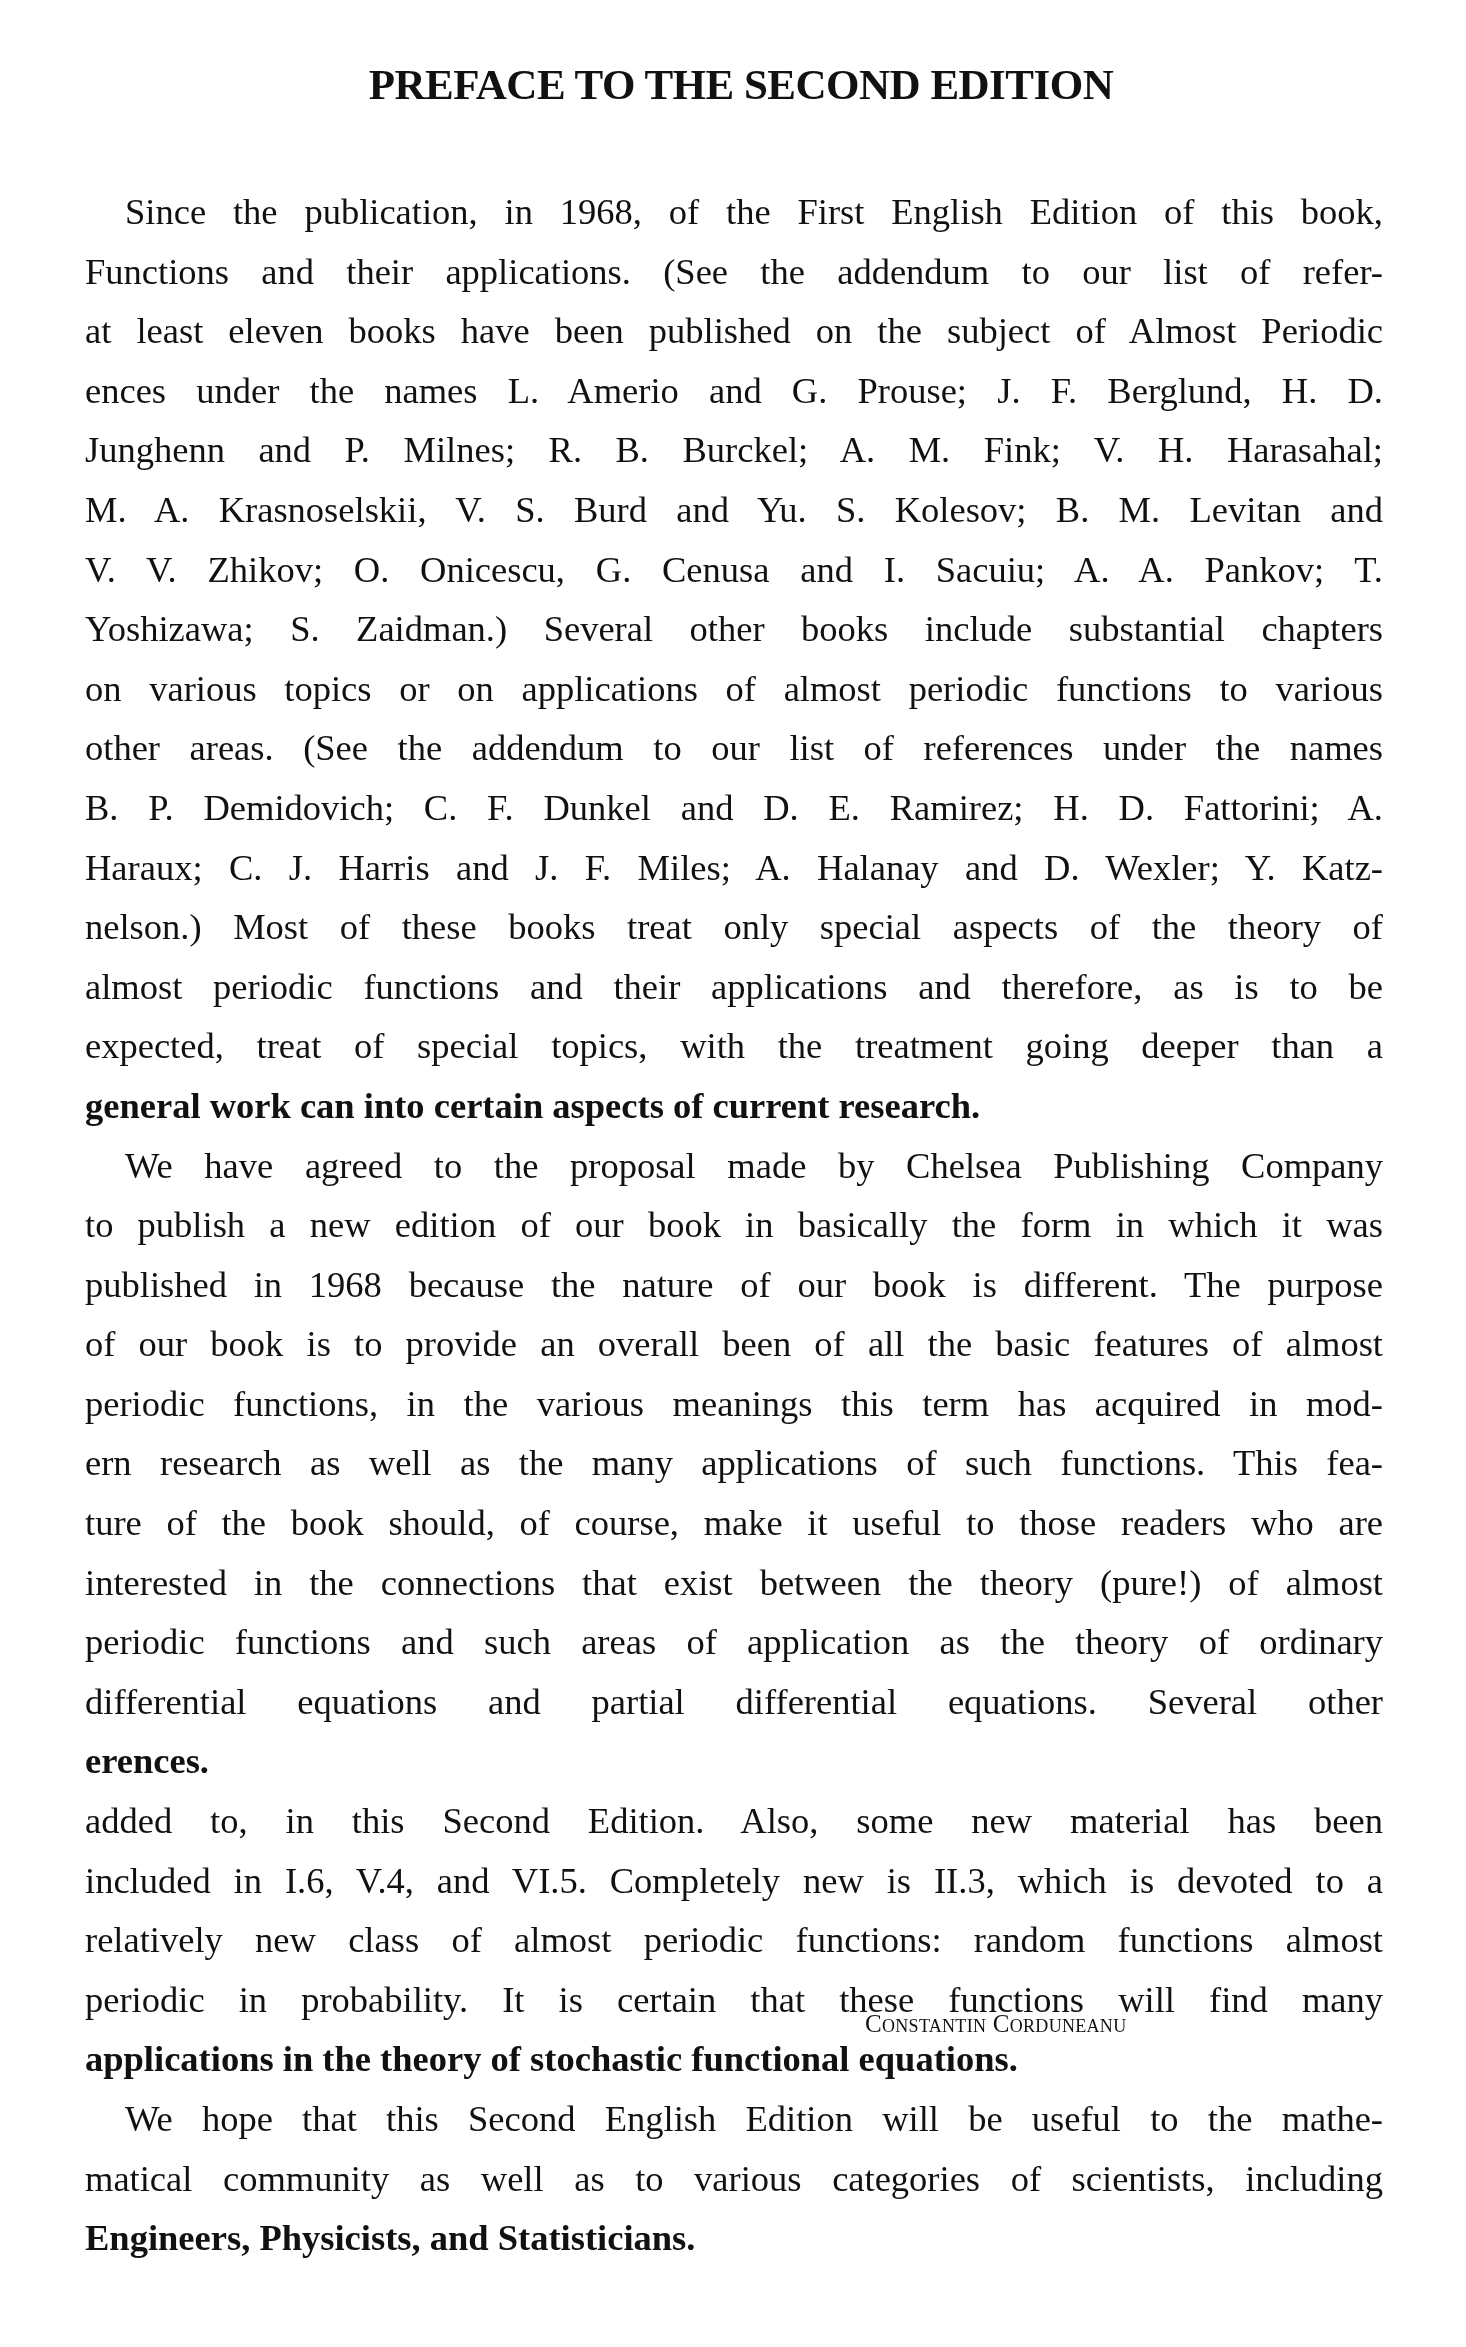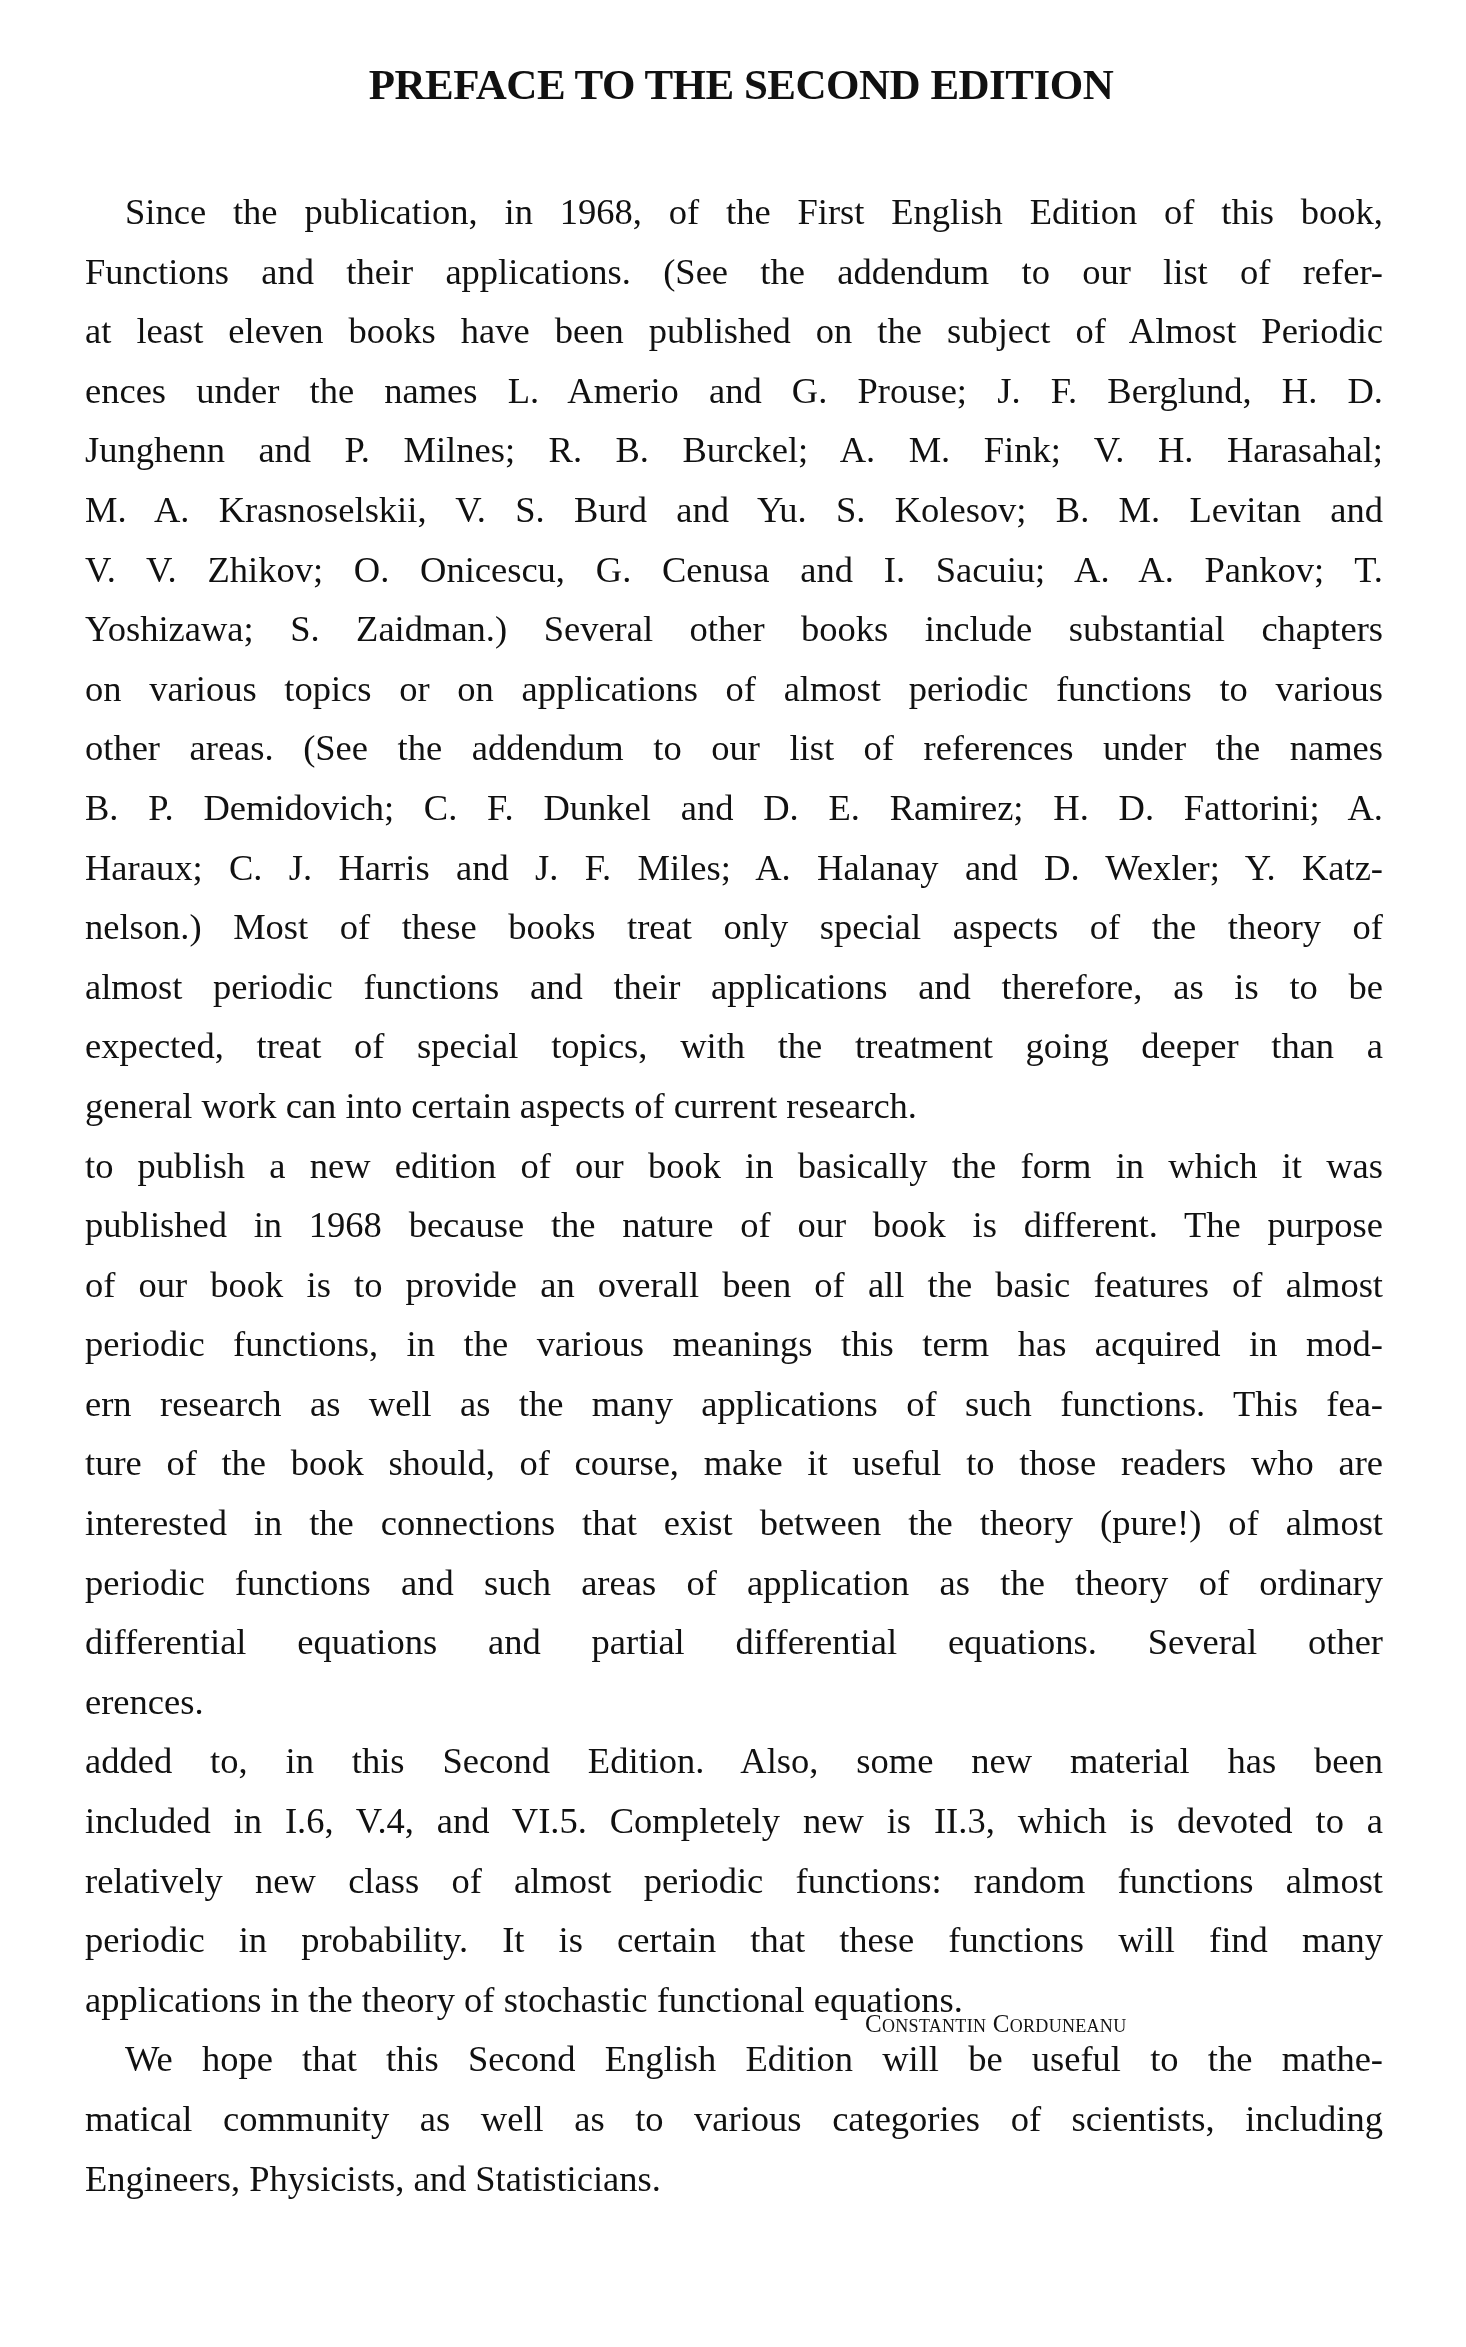--- a/index.html
+++ b/index.html
@@ -10,21 +10,21 @@
     }
     .title {
       position: absolute; left: 8px; top: 60px; width: 1466px; text-align: center;
       font-size: 43px; font-weight: bold; letter-spacing: -0.5px;
     }
     .body {
       position: absolute; left: 85px; top: 178px; width: 1298px;
       font-size: 36.5px; line-height: 50.6px;
     }
     .line { display: block; white-space: nowrap; text-align: justify; text-align-last: justify; height: 50.6px; margin-top: 9px; }
-    .line.last { text-align-last: left; }
+    .line.last { text-align-last: left; font-weight: bold; }
     .line.indent { padding-left: 40px; }
     .signature {
       position: absolute; left: 865px; top: 2010px; font-size: 25px;
       font-variant: small-caps; letter-spacing: 0.3px;
     }
   </style>
 </head>
 <body>
 
 <div class="page">
@@ -45,20 +45,21 @@
       <span class="line">other areas. (See the addendum to our list of references under the names</span>
       <span class="line">B. P. Demidovich; C. F. Dunkel and D. E. Ramirez; H. D. Fattorini; A.</span>
       <span class="line">Haraux; C. J. Harris and J. F. Miles; A. Halanay and D. Wexler; Y. Katz-</span>
       <span class="line">nelson.) Most of these books treat only special aspects of the theory of</span>
       <span class="line">almost periodic functions and their applications and therefore, as is to be</span>
       <span class="line">expected, treat of special topics, with the treatment going deeper than a</span>
       <span class="line last">general work can into certain aspects of current research.</span>
     </div>
 
     <div>
+      <span class="line indent">We have agreed to the proposal made by Chelsea Publishing Company</span>
       <span class="line">to publish a new edition of our book in basically the form in which it was</span>
       <span class="line">published in 1968 because the nature of our book is different. The purpose</span>
       <span class="line">of our book is to provide an overall been of all the basic features of almost</span>
       <span class="line">periodic functions, in the various meanings this term has acquired in mod-</span>
       <span class="line">ern research as well as the many applications of such functions. This fea-</span>
       <span class="line">ture of the book should, of course, make it useful to those readers who are</span>
       <span class="line">interested in the connections that exist between the theory (pure!) of almost</span>
       <span class="line">periodic functions and such areas of application as the theory of ordinary</span>
       <span class="line">differential equations and partial differential equations. Several other</span>
       <span class="line last">erences.</span>

